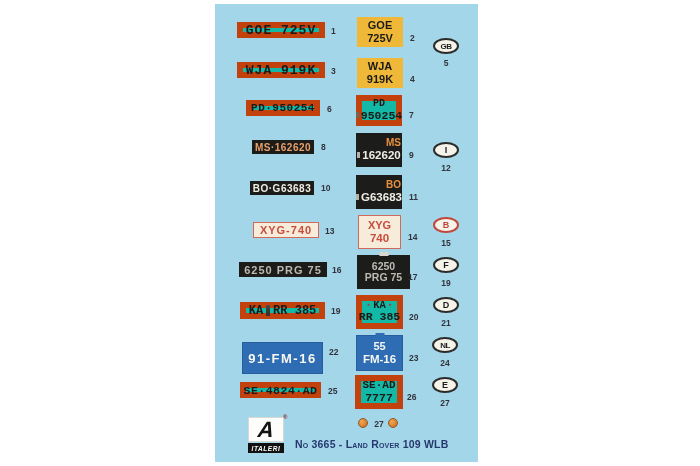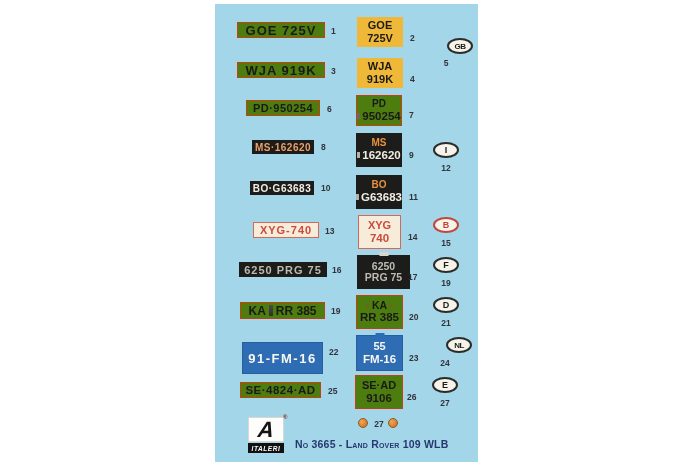--- a/index.html
+++ b/index.html
@@ -2,40 +2,40 @@
 <html><head>
 <meta charset="utf-8">
 <style>
   html,body{margin:0;padding:0;background:#ffffff;}
   .page{position:relative;width:700px;height:466px;background:#ffffff;overflow:hidden;
         font-family:"Liberation Sans",sans-serif;}
   .sheet{position:absolute;left:215px;top:4px;width:263px;height:458px;background:#a3d6e9;}
 
   .plate{position:absolute;display:flex;align-items:center;justify-content:center;
          box-sizing:border-box;font-weight:bold;white-space:nowrap;}
-  .white-pl{background:#4d7c0f;color:#1a1a18;border:1px solid #c2410c;}
+  .white-pl{background:#14b8a6;color:#1a1a18;border:6px solid #c2410c;font-family:Liberation Mono, monospace;}
   .yellow-pl{background:#efb838;color:#1a1a18;}
   .black-pl{background:#1c1c1a;color:#f0ede3;}
   .blue-pl{background:#2e6cb4;color:#f7f7f2;border:1px solid #265e9e;}
   .cream-pl{background:#f6ecd9;color:#c94b3d;border:1px solid #d06a5a;}
 
   .p2{flex-direction:column;line-height:1.08;text-align:center;}
   .p2 .l1{font-size:10px;}
   .p2 .l2{font-size:11.5px;}
   .uk2 .l1,.uk2 .l2{font-size:11px;line-height:1.15;}
   .silver-txt{color:#bdbbb1 !important;}
-  .orange-txt{color:#e8903f !important;}
+  .orange-txt{color:#e8903f !important;padding-left:29px;}
   .salmon-txt{color:#e9a06b !important;}
 
   .num{position:absolute;font-size:8.5px;font-weight:bold;color:#33333b;}
   .oval{position:absolute;width:26px;height:16px;background:#f6f4ea;border:2px solid #2b2b28;
         border-radius:50%;display:flex;align-items:center;justify-content:center;
         font-weight:bold;font-size:9px;color:#1c1c1a;box-sizing:border-box;}
   .oval.red{border-color:#c2473a;color:#c2473a;}
-  .oval.small-txt{font-size:8px;letter-spacing:-0.5px;margin-left:14px;}
+  .oval.small-txt{font-size:8px;letter-spacing:-0.5px;}
   .onum{position:absolute;width:30px;text-align:center;font-size:8.5px;font-weight:bold;color:#33333b;}
 
   .seal{display:inline-block;width:4px;height:11px;margin:0 3px;border-radius:1px;
         background:linear-gradient(#4a4a46,#2d2d2a);}
   .ka-l1::before,.ka-l1::after{content:"\25CF";color:#b23b2e;font-size:5px;
         vertical-align:2px;margin:0 3px;}
   .emb{display:inline-block;width:3px;height:6px;margin-right:2px;vertical-align:1px;}
   .emb.d{background:#6b685e;}
   .emb.l{background:#b5b2a6;}
   .tab-top{position:absolute;left:50%;transform:translateX(-50%);top:-3px;width:9px;height:4px;}
@@ -180,21 +180,21 @@
       <span>NL</span>
     </div>
     <div class="onum" style="left:215px;top:354px">24</div>
 
     <div class="plate white-pl" style="left:25px;top:378px;width:81px;height:16px;font-size:11.5px;letter-spacing:0.5px;">
       <span>SE·4824·AD</span>
     </div>
     <div class="num" style="left:113px;top:382px">25</div>
     <div class="plate p2 white-pl" style="left:140px;top:371px;width:48px;height:34px;">
       <span class="l1" style="font-size:11px">SE·AD</span>
-      <span class="l2">9106</span>
+      <span class="l2">7777</span>
     </div>
     <div class="num" style="left:192px;top:388px">26</div>
     <div class="oval" style="left:217px;top:373px">
       <span>E</span>
     </div>
     <div class="onum" style="left:215px;top:394px">27</div>
 
     <div class="odot" style="left:143px;top:414px"></div>
     <div class="dnum" style="left:156px;top:415px">27</div>
     <div class="odot" style="left:173px;top:414px"></div>

